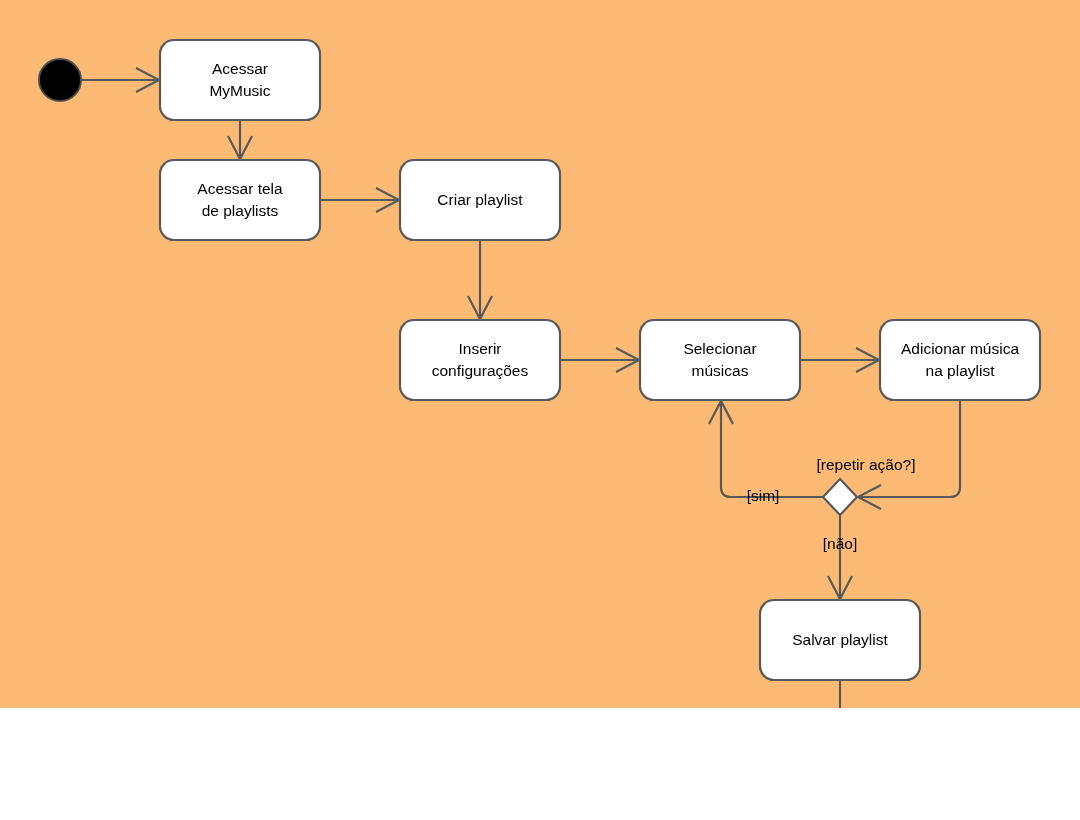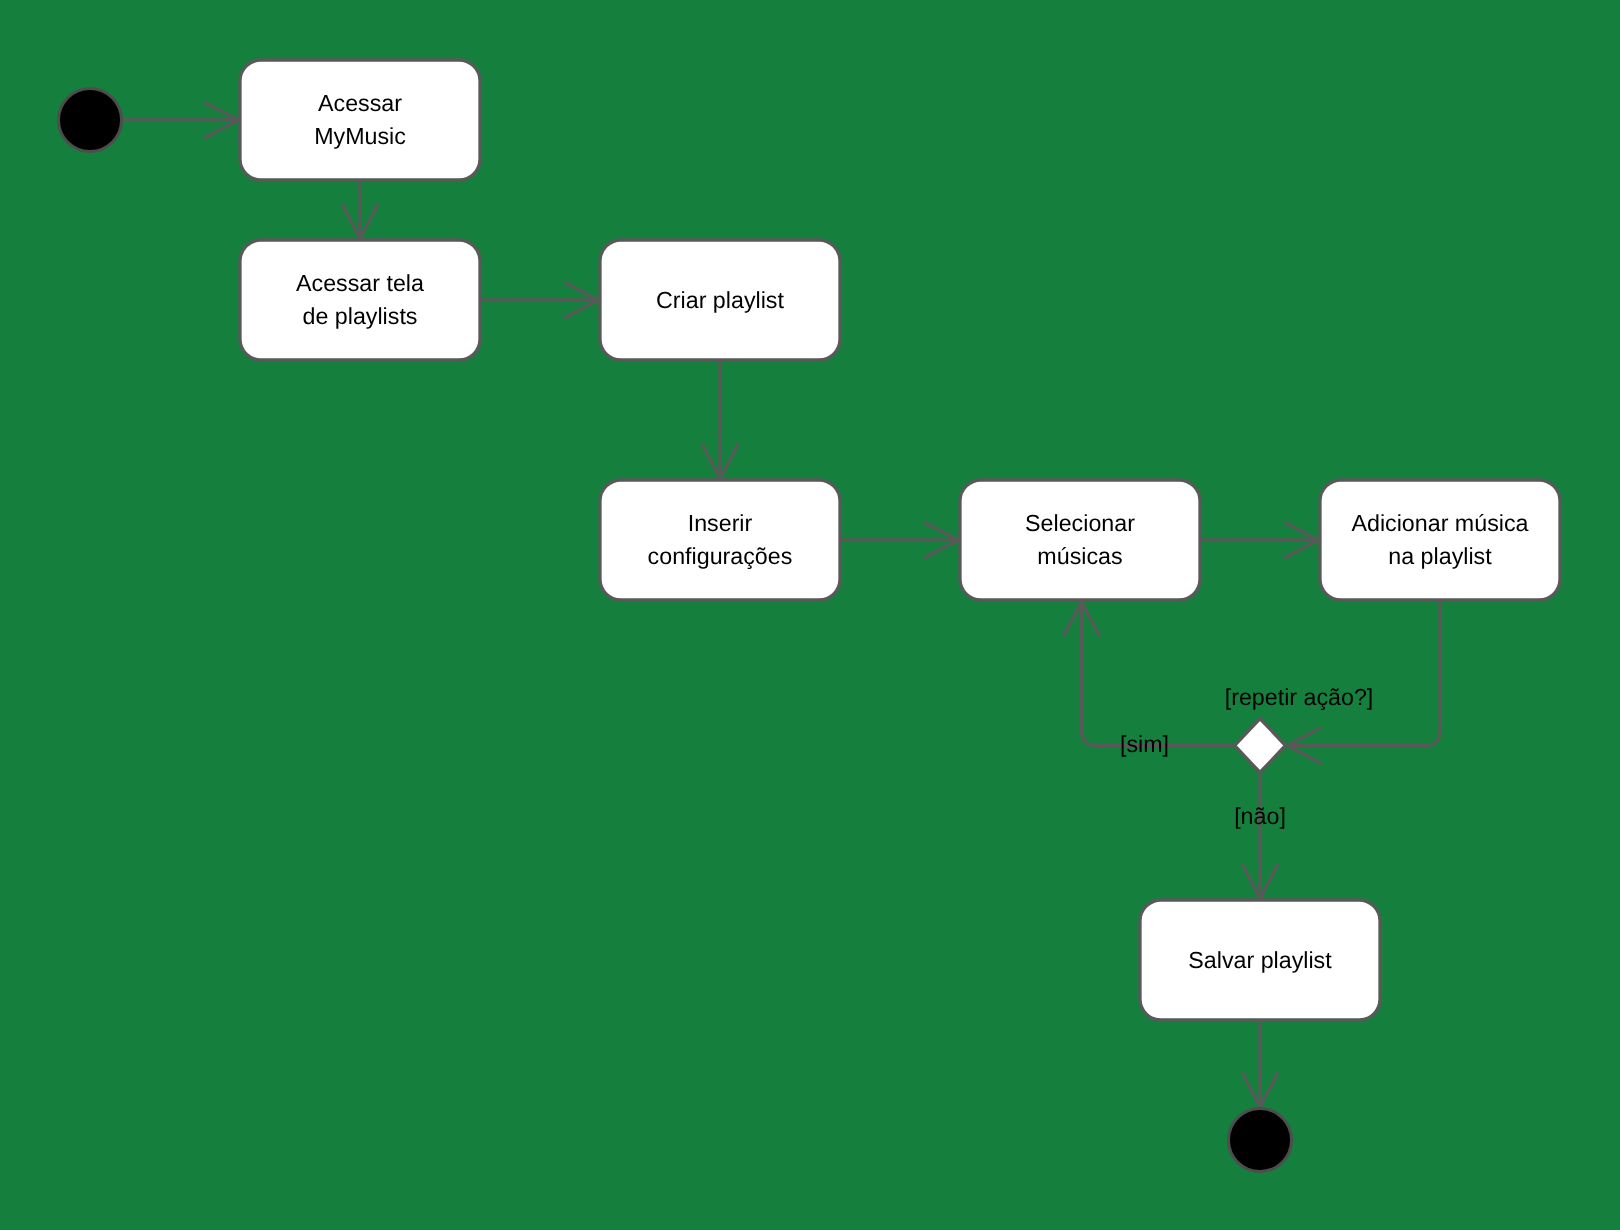--- a/index.html
+++ b/index.html
@@ -6,22 +6,22 @@
     margin: 0;
     padding: 0;
     background: #ffffff;
   }
   body {
     font-family: "Liberation Sans", sans-serif;
   }
   #diagram-canvas {
     position: relative;
     width: 1080px;
-    height: 820px;
-    background: #15803d;
+    height: 708px;
+    background: #fdba74;
     overflow: hidden;
   }
   #diagram-svg {
     position: absolute;
     top: 0;
     left: 0;
     width: 1080px;
     height: 820px;
   }
   .node-label {

